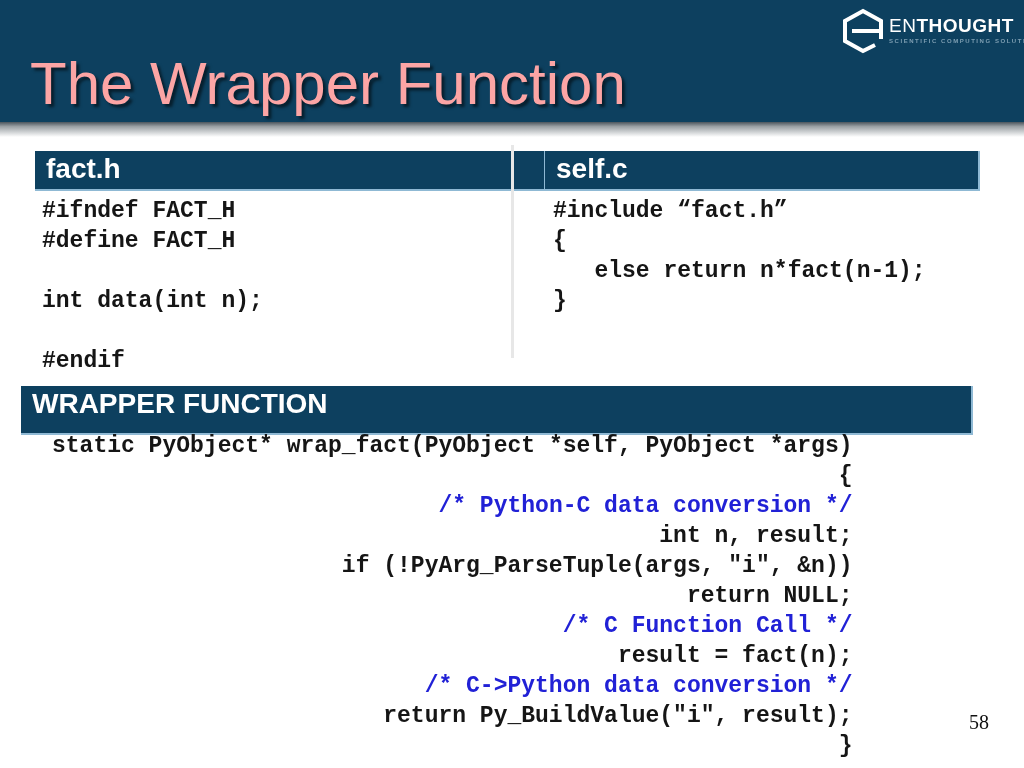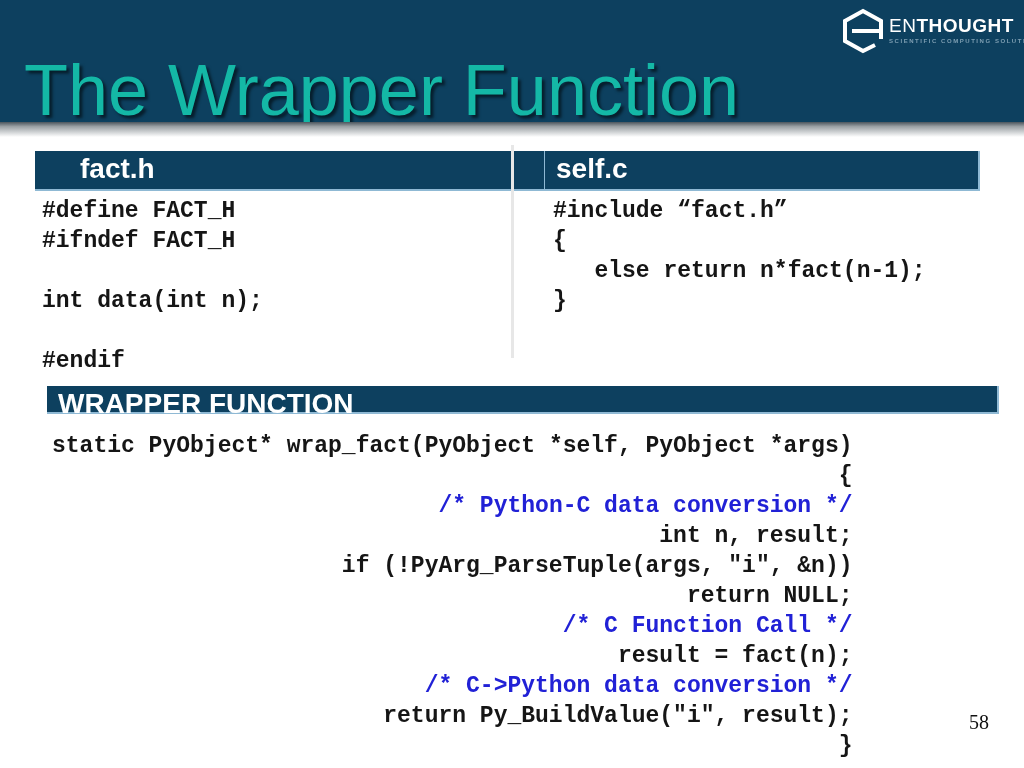--- a/index.html
+++ b/index.html
@@ -19,24 +19,24 @@
     background: #0d405f;
   }
   .header-shadow {
     position: absolute;
     left: 0; top: 122px;
     width: 1024px; height: 15px;
     background: linear-gradient(to bottom, #4b555d 0%, #9aa0a4 30%, #ffffff 100%);
   }
   .slide-title {
     position: absolute;
-    left: 24px; top: 49px;
-    font-size: 72px;
+    left: 30px; top: 49px;
+    font-size: 60px;
     font-weight: 400;
-    color: #14b8a6;
+    color: #fca5a5;
     letter-spacing: 0px;
     white-space: nowrap;
     text-shadow: 3px 3px 3px rgba(0,0,0,0.55);
   }
 
   
   .logo {
     position: absolute;
     left: 841px; top: 8px;
     display: flex;
@@ -71,23 +71,23 @@
     color: #ffffff;
     font-weight: 700;
     font-size: 28px;
     white-space: nowrap;
   }
   .bar .bar-label {
     display: block;
     padding-left: 11px;
     line-height: 36px;
   }
-  .bar-facth { left: 35px; top: 151px; width: 511px; height: 40px; padding-left: 34px; }
+  .bar-facth { left: 35px; top: 151px; width: 511px; height: 40px; }
   .bar-factc { left: 545px; top: 151px; width: 435px; height: 40px; }
-  .bar-wrapper { left: 47px; top: 386px; width: 952px; height: 28px; }
+  .bar-wrapper { left: 21px; top: 386px; width: 952px; height: 49px; }
 
   
   .v-divider {
     position: absolute;
     left: 511px; top: 145px;
     width: 3px; height: 213px;
     background: #e7e7e7;
   }
 
   
@@ -129,21 +129,21 @@
       <div class="logo-brand"><span class="lt">EN</span><span class="bd">THOUGHT</span></div>
       <div class="logo-tagline">SCIENTIFIC COMPUTING SOLUTIONS</div>
     </div>
   </div>
 </div>
 <div class="header-shadow"></div>
 
 <div class="bar bar-facth">
   <span class="bar-label">fact.h</span>
 </div>
-<div class="code code-facth"><div class="code-line">#define FACT_H</div><div class="code-line">#ifndef FACT_H</div><div class="code-line">&nbsp;</div><div class="code-line">int data(int n);</div><div class="code-line">&nbsp;</div><div class="code-line">#endif</div></div>
+<div class="code code-facth"><div class="code-line">#ifndef FACT_H</div><div class="code-line">#define FACT_H</div><div class="code-line">&nbsp;</div><div class="code-line">int data(int n);</div><div class="code-line">&nbsp;</div><div class="code-line">#endif</div></div>
 
 <div class="v-divider"></div>
 
 <div class="bar bar-factc">
   <span class="bar-label">self.c</span>
 </div>
 <div class="code code-factc"><div class="code-line">#include “fact.h”</div><div class="code-line">{</div><div class="code-line">   else return n*fact(n-1);</div><div class="code-line">}</div></div>
 
 <div class="bar bar-wrapper">
   <span class="bar-label">WRAPPER FUNCTION</span>

